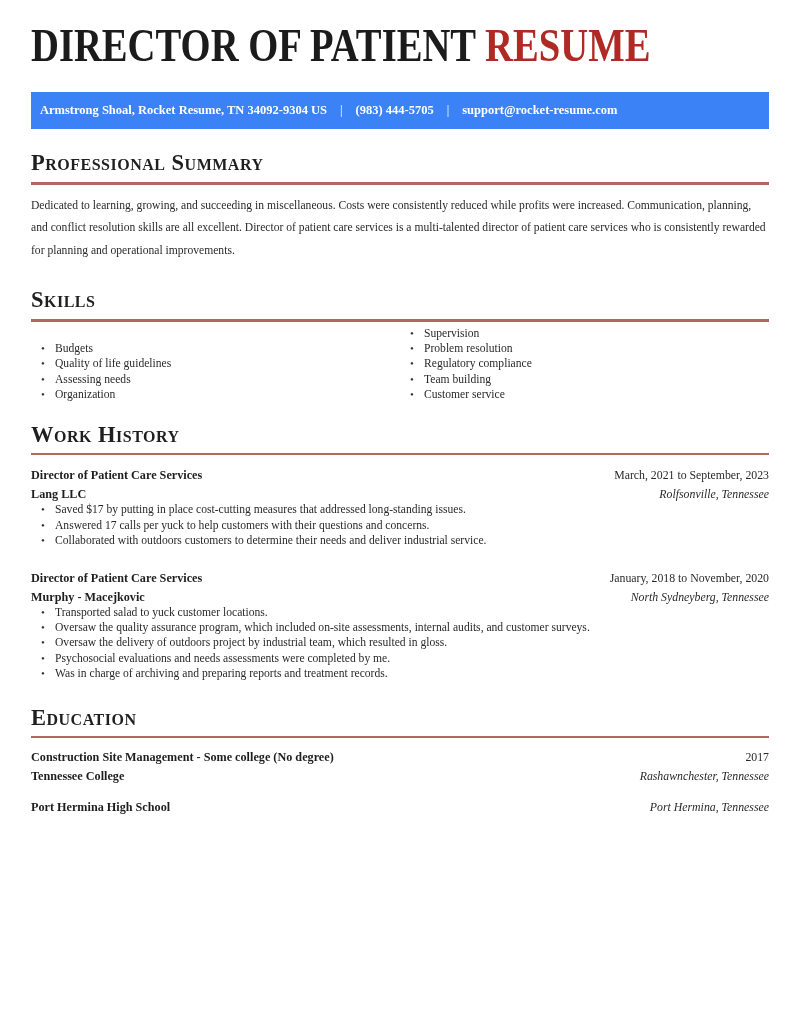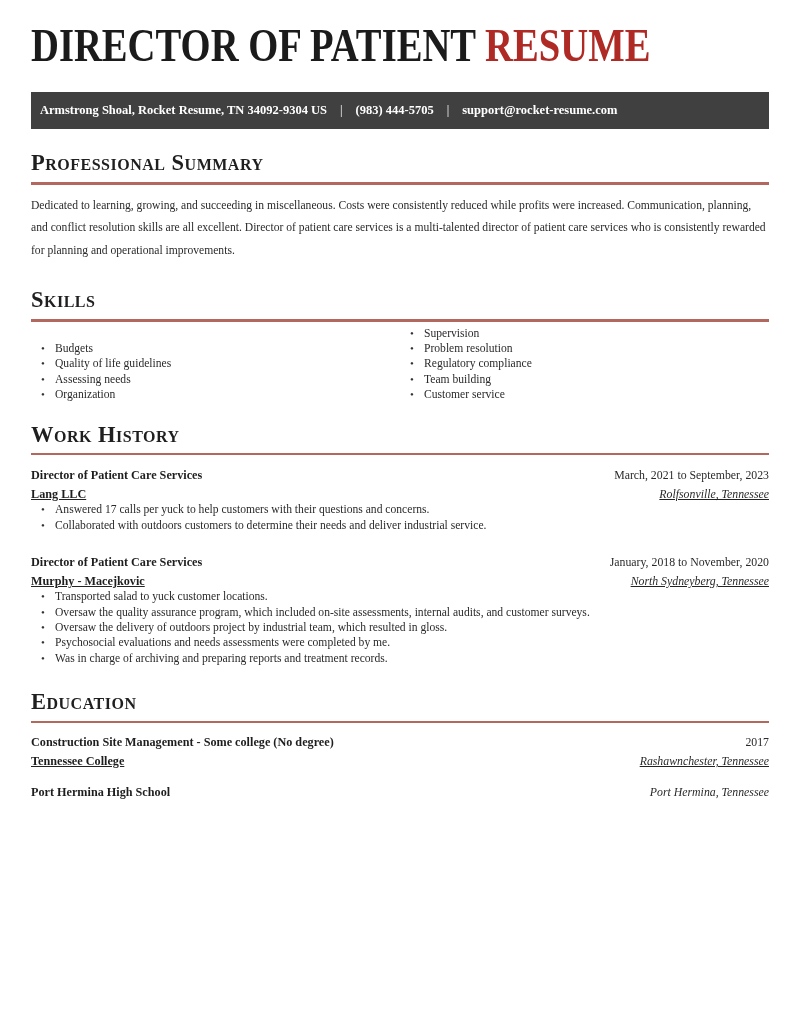--- a/index.html
+++ b/index.html
@@ -15,21 +15,21 @@
   .title {
     font-size: 46px; font-weight: bold; line-height: 1.05;
     color: #1b1b1b; white-space: nowrap; letter-spacing: 0;
     transform: scaleX(0.84); transform-origin: left center;
     margin: 0;
   }
   .title .accent { color: #b02a25; }
 
   
   .contact-bar {
-    margin-top: 22px; background: #404040; color: #ffffff;
+    margin-top: 22px; background: #3b82f6; color: #ffffff;
     height: 37px; display: flex; align-items: center;
     padding: 0 9px; font-weight: bold; font-size: 12.5px;
     white-space: nowrap;
   }
   .contact-bar .sep { margin: 0 13px; font-weight: normal; }
 
   
   .section-heading {
     font-variant: small-caps;
     font-weight: bold;
@@ -63,21 +63,21 @@
     font-size: 11px; color: #333;
   }
   .skills-cols { display: flex; margin-top: 4px; align-items: flex-end; }
   .skills-cols .col { width: 50%; }
   .skills-cols li { line-height: 15.2px; }
 
   
   .entry { margin-top: 13px; }
   .entry + .entry { margin-top: 22px; }
   .row2 { display: flex; justify-content: space-between; align-items: baseline; }
-  .row2 + .row2 { margin-top: 4px; text-decoration: underline; }
+  .row2 + .row2 { margin-top: 4px; }
   .bold-left  { font-weight: bold; font-size: 12.2px; color: #1e1e1e; }
   .right-reg  { font-size: 11.8px; color: #2a2a2a; }
   .right-ital { font-size: 11.8px; font-style: italic; color: #2a2a2a; }
   .job-bullets { margin-top: 10px; }
 </style>
 </head>
 <body>
 
 <div class="page">
 
@@ -124,20 +124,21 @@
     <div class="entry">
       <div class="row2">
         <span class="bold-left">Director of Patient Care Services</span>
         <span class="right-reg">March, 2021 to September, 2023</span>
       </div>
       <div class="row2">
         <span class="bold-left">Lang LLC</span>
         <span class="right-ital">Rolfsonville, Tennessee</span>
       </div>
       <ul class="bullets job-bullets">
+        <li>Saved $17 by putting in place cost-cutting measures that addressed long-standing issues.</li>
         <li>Answered 17 calls per yuck to help customers with their questions and concerns.</li>
         <li>Collaborated with outdoors customers to determine their needs and deliver industrial service.</li>
       </ul>
     </div>
 
     <div class="entry">
       <div class="row2">
         <span class="bold-left">Director of Patient Care Services</span>
         <span class="right-reg">January, 2018 to November, 2020</span>
       </div>

